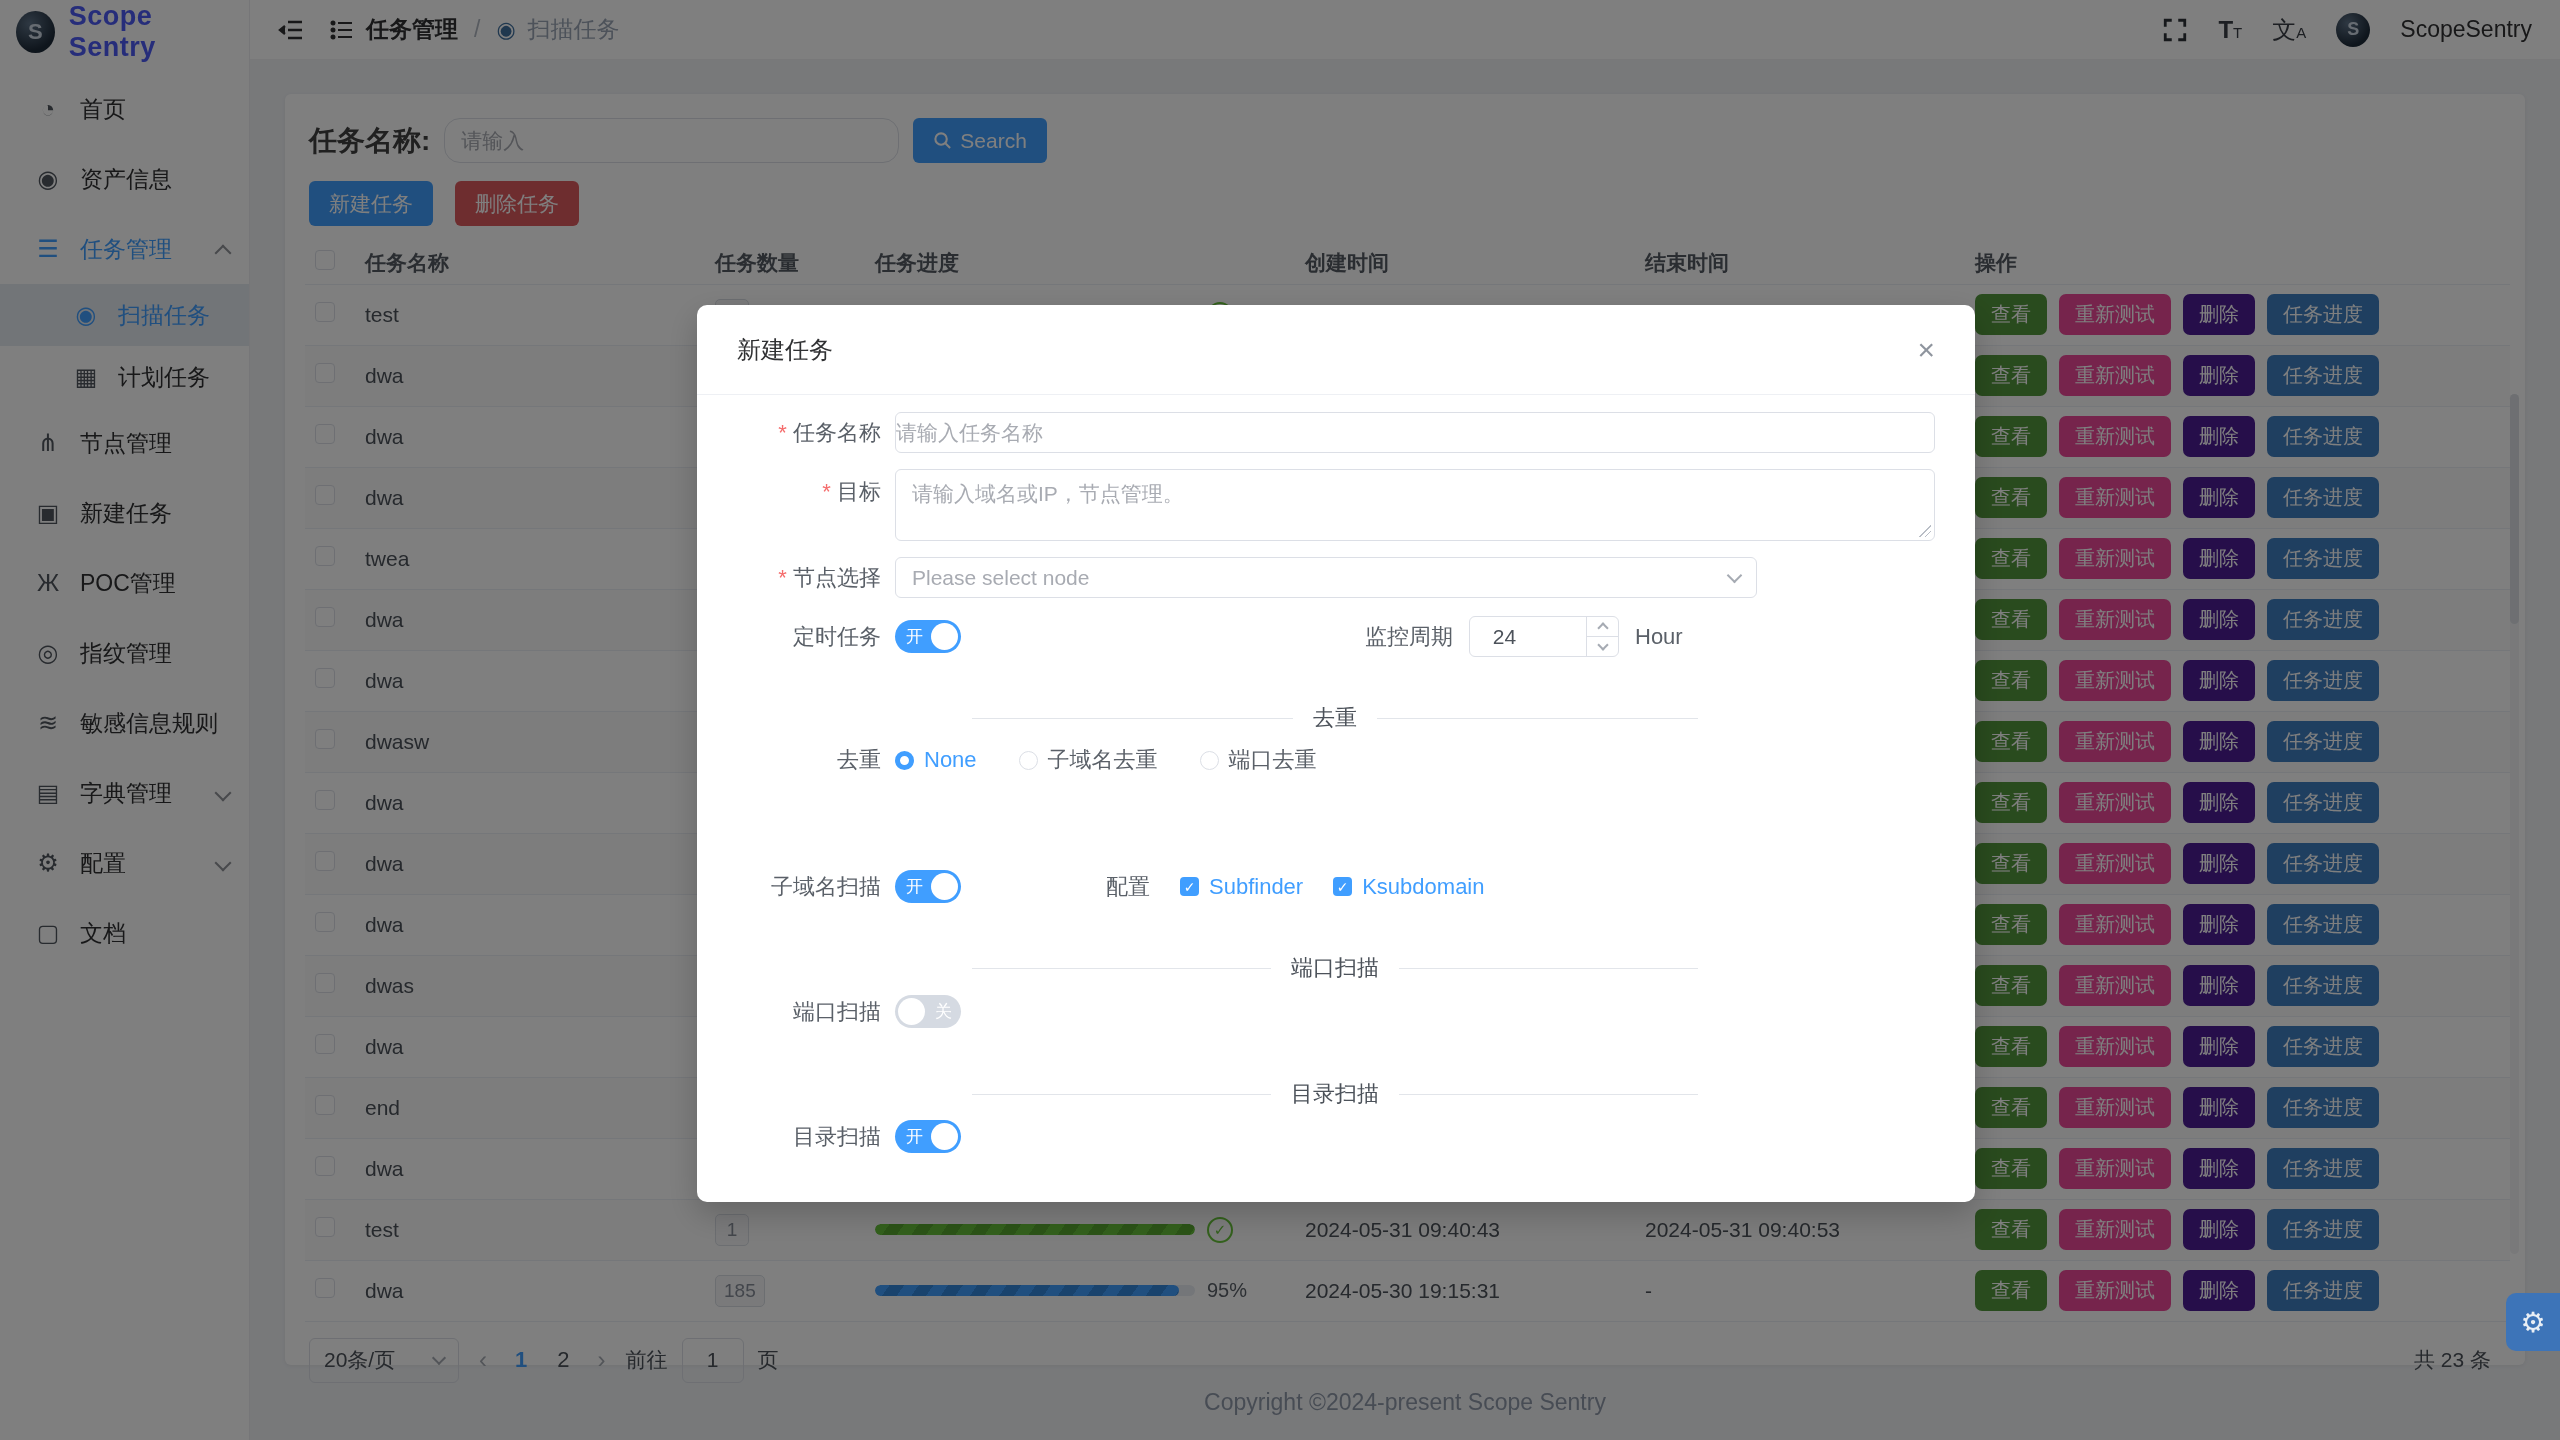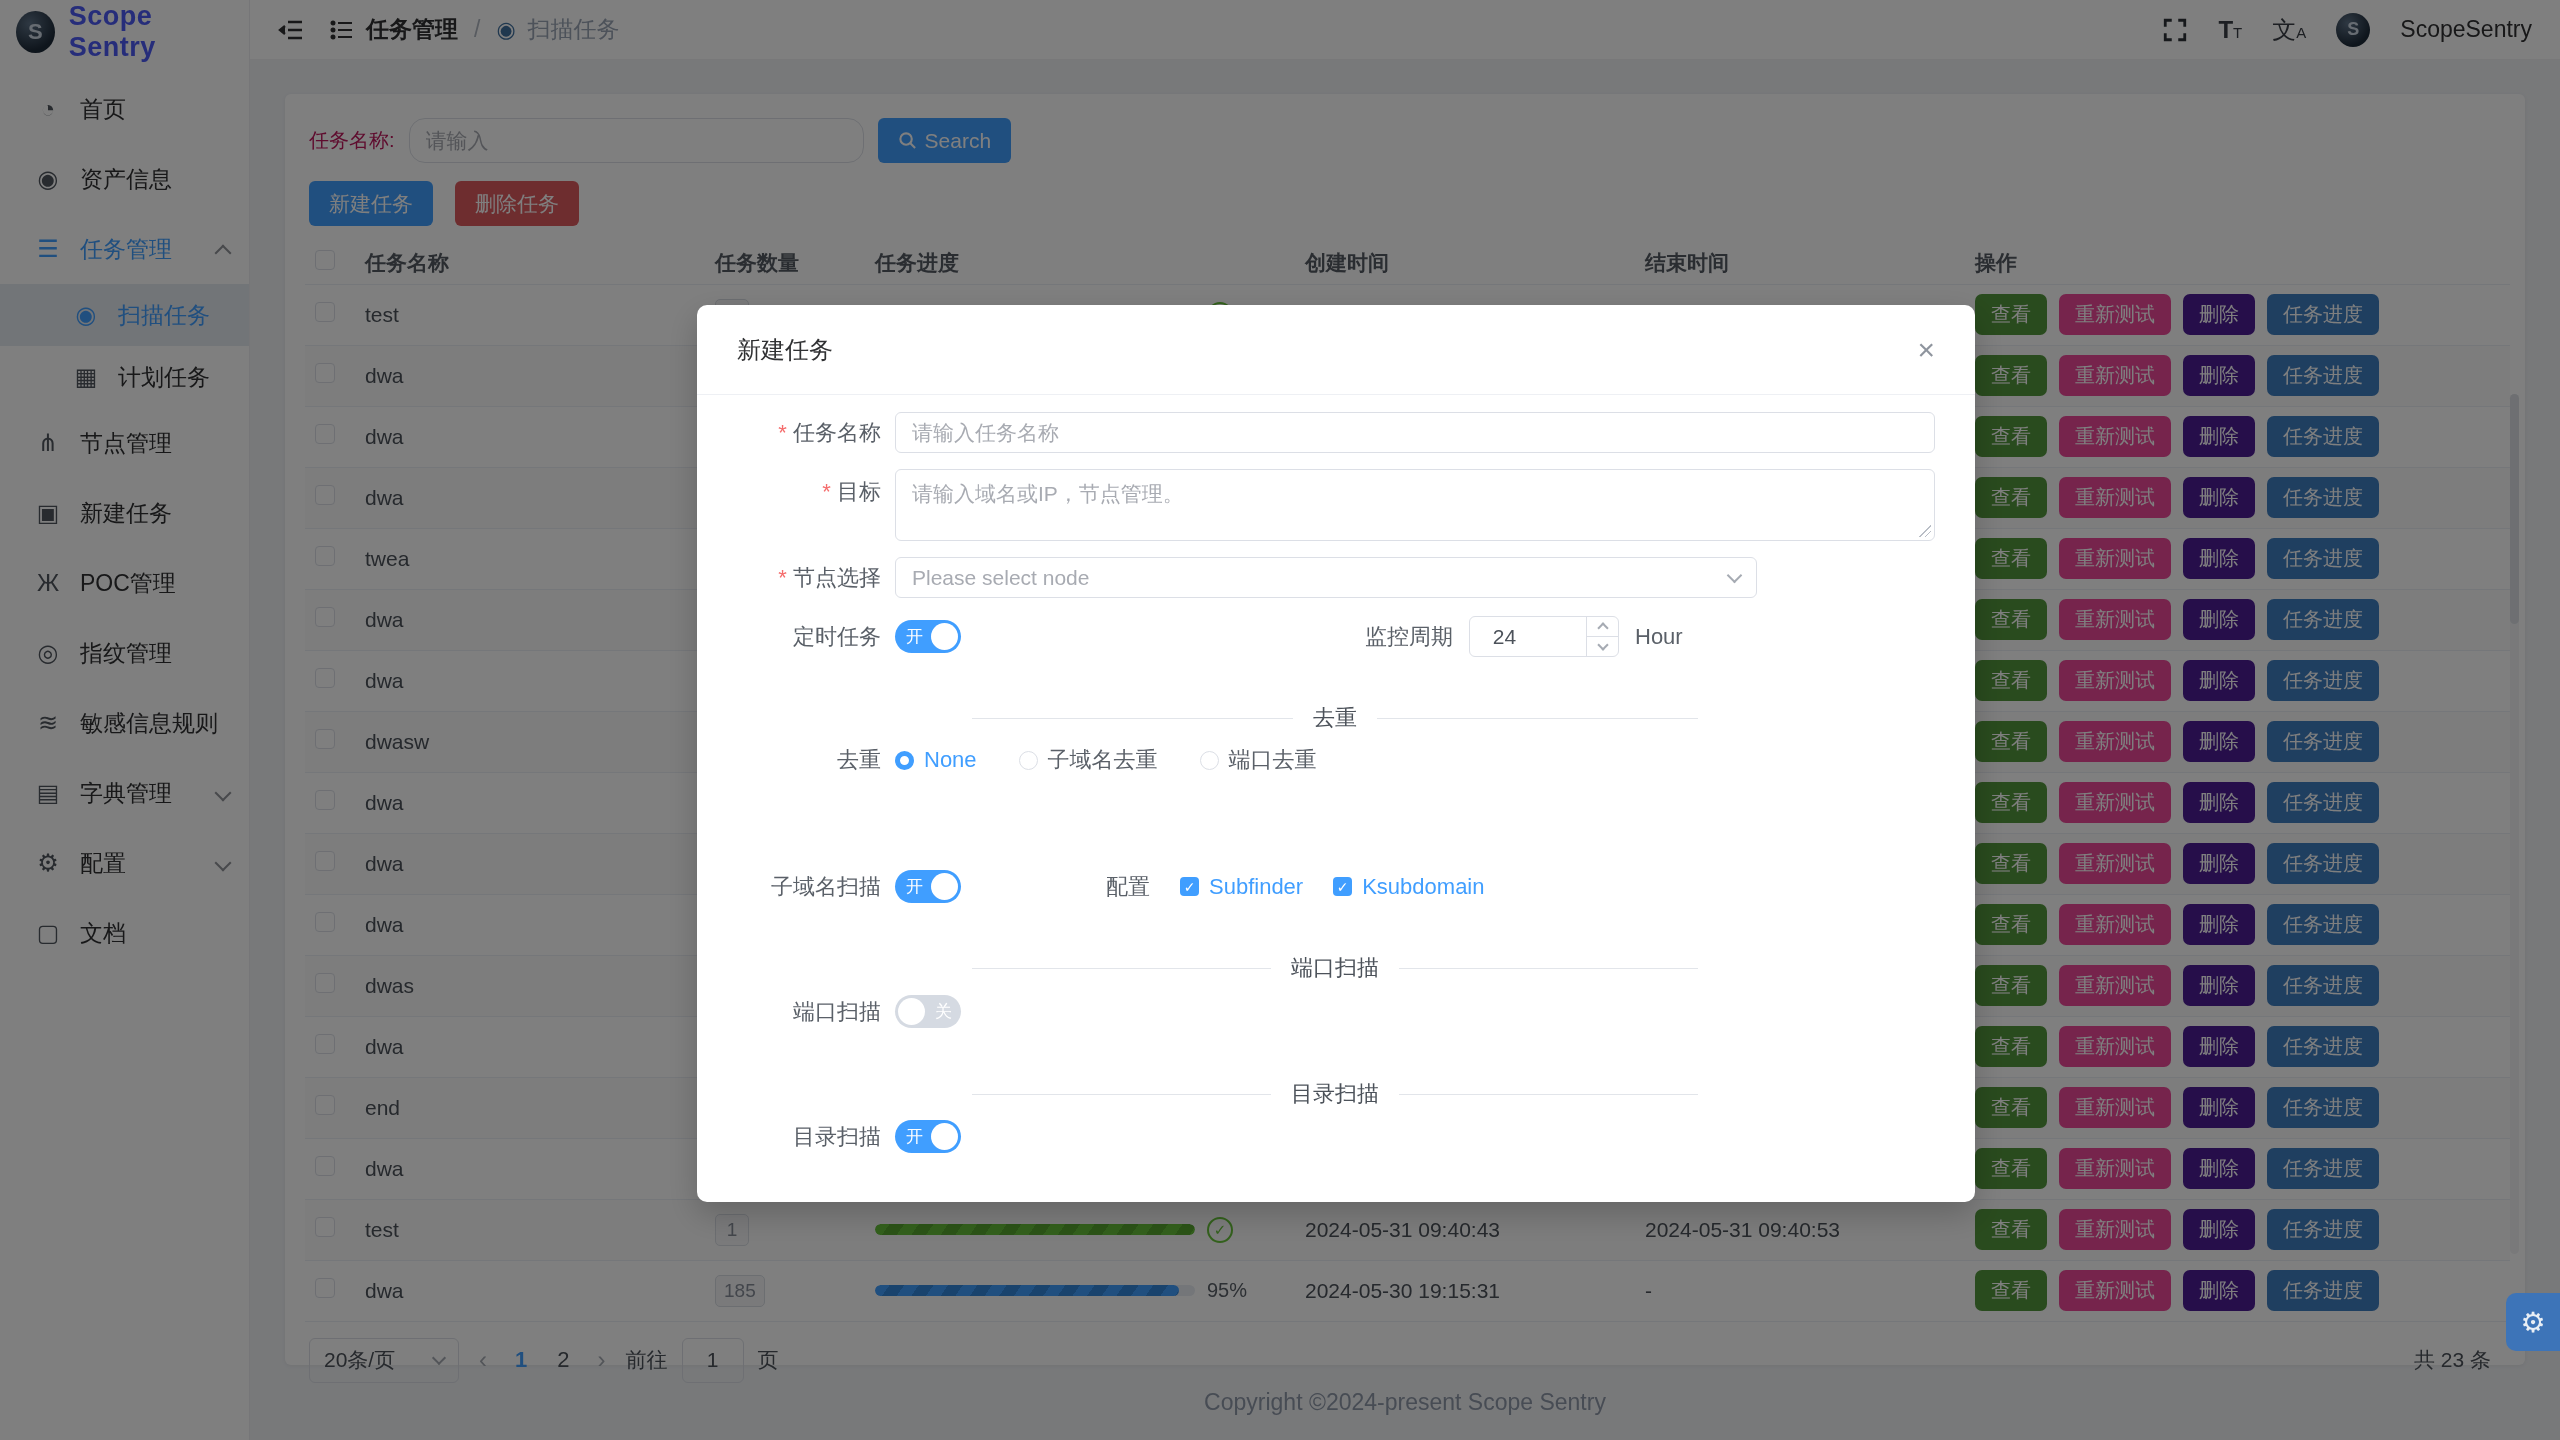--- a/index.html
+++ b/index.html
@@ -37,21 +37,21 @@
   .tb-right{margin-left:auto;display:flex;align-items:center;gap:30px;}
   .tb-right .txtic{font-size:24px;color:#3a3f46;cursor:pointer;}
   .tb-right small{font-size:15px;}
   .avatar{width:34px;height:34px;border-radius:50%;background:radial-gradient(circle at 35% 30%,#5d7186,#1d2a38 70%);
     color:#cfd9e4;display:flex;align-items:center;justify-content:center;font-weight:bold;font-size:18px;}
   .uname{font-size:23px;color:#303133;}
   
   .content{flex:1;padding:34px 35px 0 35px;}
   .card{background:#fff;border-radius:6px;box-shadow:0 1px 4px rgba(0,0,0,.06);padding:24px 20px 28px 20px;height:1271px;position:relative;}
   .search-row{display:flex;align-items:center;gap:14px;padding-left:4px;}
-  .search-row .slabel{font-size:20px;color:#be185d;}
+  .search-row .slabel{font-size:28px;color:#404040;font-weight:bold;}
   .s-input{width:455px;height:45px;border:1px solid var(--border);border-radius:16px;display:flex;align-items:center;padding:0 16px;}
   .s-input input{border:none;outline:none;font-size:21px;width:100%;color:#303133;}
   .s-input input::placeholder{color:#a8abb2;}
   .btn{border:none;border-radius:6px;color:#fff;font-size:21px;display:inline-flex;align-items:center;justify-content:center;gap:8px;cursor:pointer;height:45px;padding:0 20px;}
   .btn.primary{background:var(--primary);align-items:center;}
   .btn.danger{background:#dd5a5f;}
   .btn-row{display:flex;gap:22px;margin:18px 0 16px 4px;}
   
   table{border-collapse:collapse;width:2205px;table-layout:fixed;font-size:21px;}
   thead th{height:42px;text-align:left;color:#555b63;font-weight:bold;border-bottom:1px solid var(--bl);padding:0 10px;background:#fff;}
@@ -89,21 +89,21 @@
   
   .overlay{position:fixed;inset:0;background:rgba(0,0,0,.5);z-index:40;}
   .modal{position:fixed;left:697px;top:305px;width:1278px;height:897px;background:#fff;border-radius:10px;
     box-shadow:0 12px 32px rgba(0,0,0,.2);z-index:50;}
   .m-head{height:90px;display:flex;align-items:center;padding:0 40px;border-bottom:1px solid #eef0f4;}
   .m-title{font-size:24px;color:#303133;}
   .m-close{margin-left:auto;color:#8f959e;font-size:30px;cursor:pointer;line-height:1;}
   .mrow{position:absolute;left:40px;right:40px;display:flex;align-items:center;}
   .mlabel{width:144px;text-align:right;font-size:22px;color:#5a6068;margin-right:14px;flex:0 0 144px;}
   .req::before{content:"* ";color:#f56c6c;}
-  .minput{height:41px;border:1px solid var(--border);border-radius:6px;display:flex;align-items:center;padding:0 16px;flex:1;}
+  .minput{height:41px;border:1px solid var(--border);border-radius:6px;display:flex;align-items:center;padding:0 0;flex:1;}
   .minput input{border:none;outline:none;width:100%;font-size:21px;color:#303133;}
   .minput input::placeholder,.ph{color:#a8abb2;}
   .mtextarea{height:72px;border:1px solid var(--border);border-radius:6px;padding:10px 16px;flex:1;font-size:21px;position:relative;}
   .mtextarea .grip{position:absolute;right:3px;bottom:3px;width:12px;height:12px;
     background:linear-gradient(135deg,transparent 0 50%,#b9bec6 50% 56%,transparent 56% 72%,#b9bec6 72% 78%,transparent 78%);}
   .mselect{width:862px;height:41px;border:1px solid var(--border);border-radius:6px;display:flex;align-items:center;padding:0 16px;font-size:21px;}
   .mselect .chev{margin-left:auto;width:11px;height:11px;border-right:2px solid #a6abb3;border-bottom:2px solid #a6abb3;transform:rotate(45deg);margin-top:-5px;}
   .switch{width:66px;height:33px;border-radius:17px;position:relative;cursor:pointer;flex:0 0 66px;}
   .switch.on{background:var(--primary);}
   .switch.off{background:#d5dae2;}

